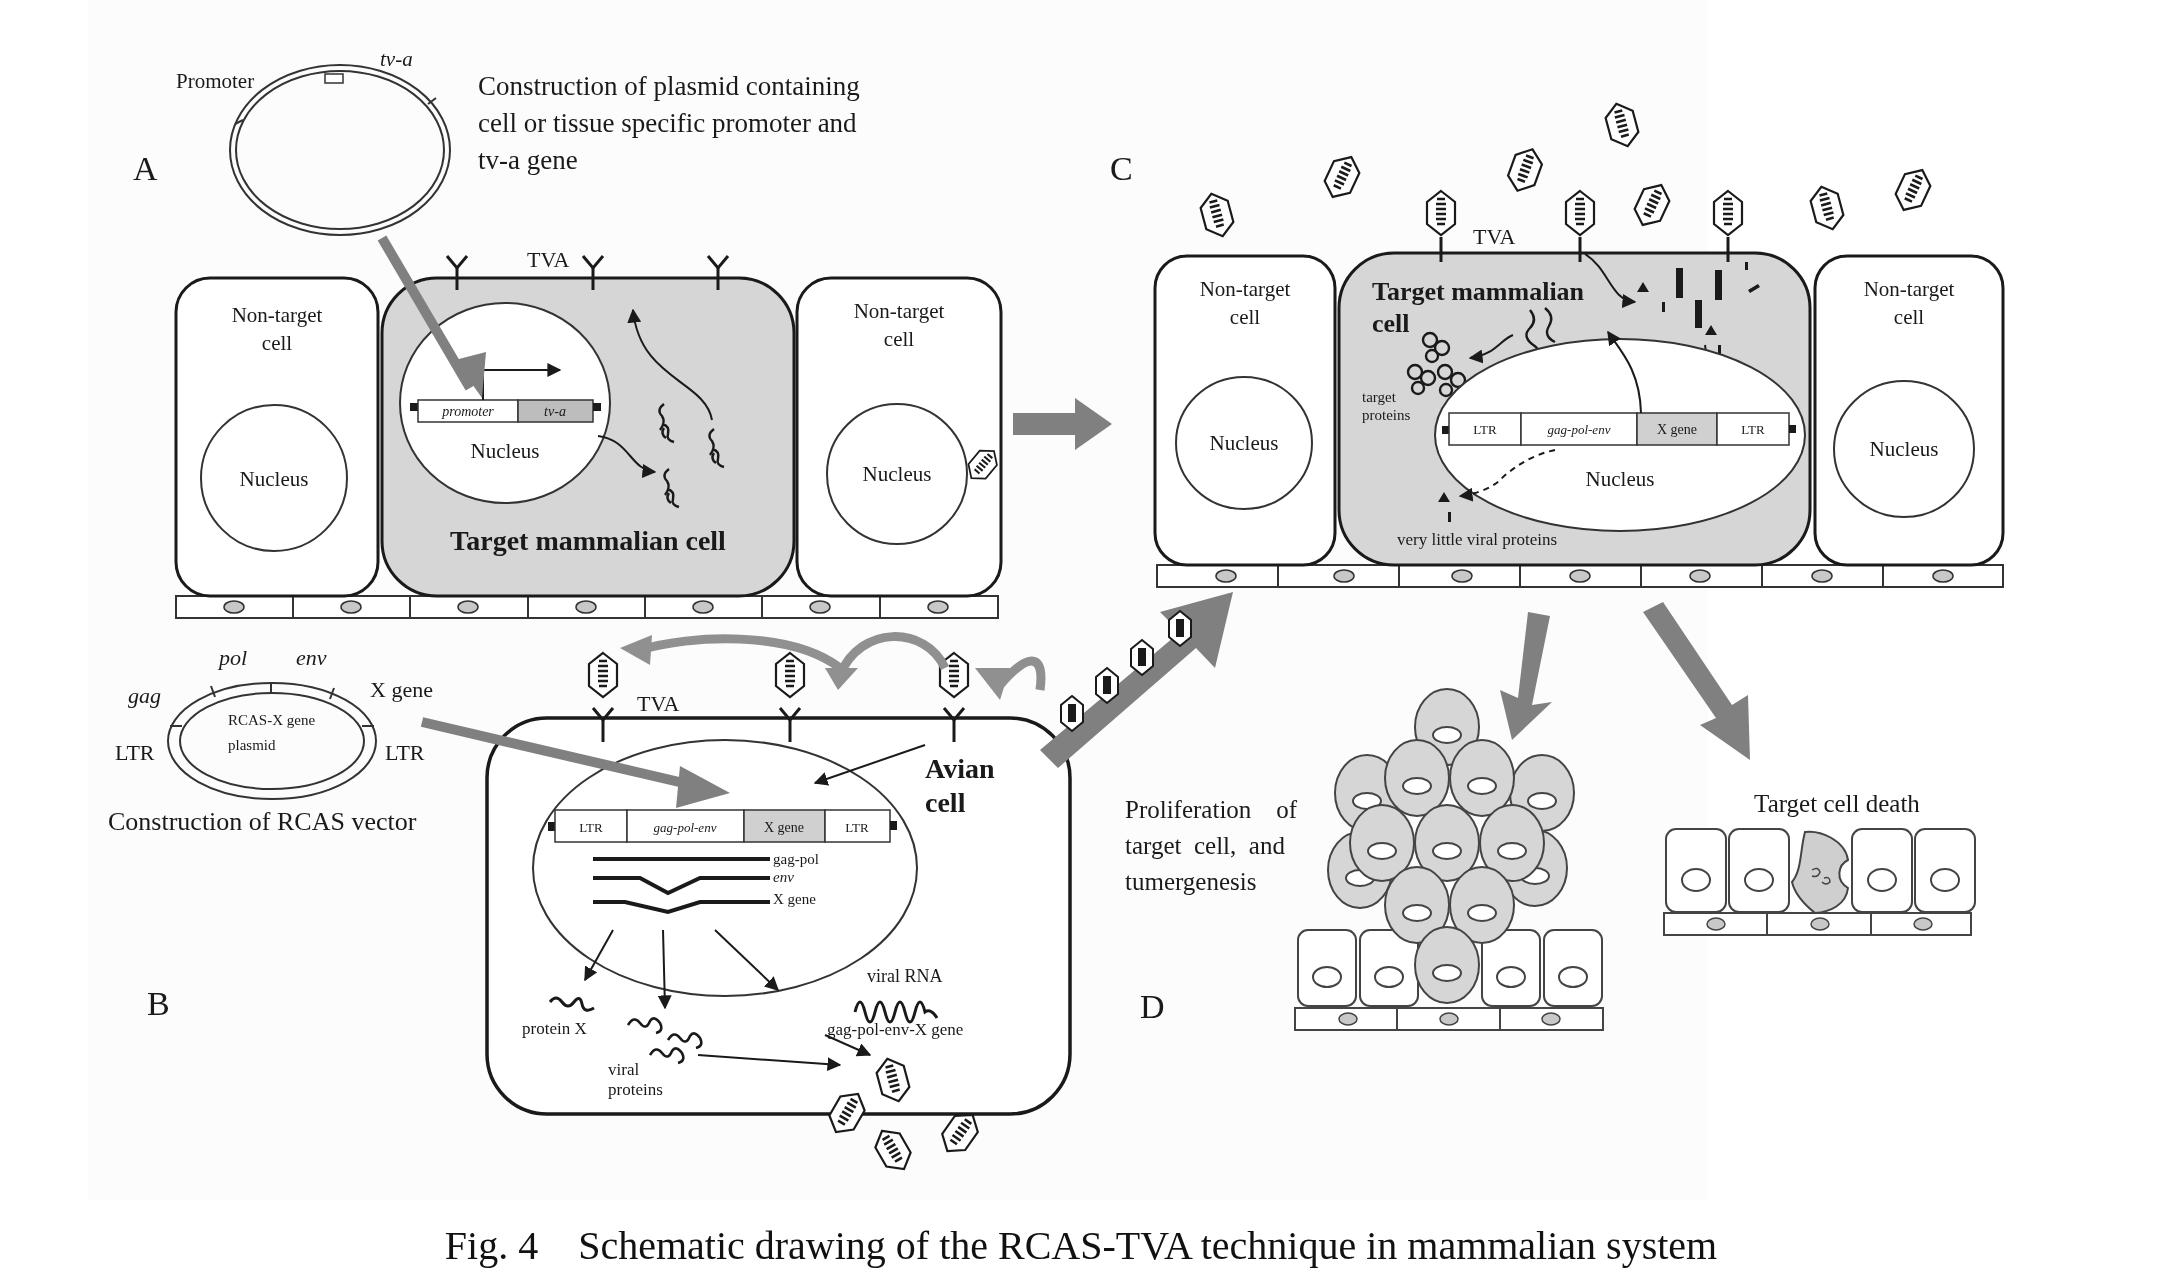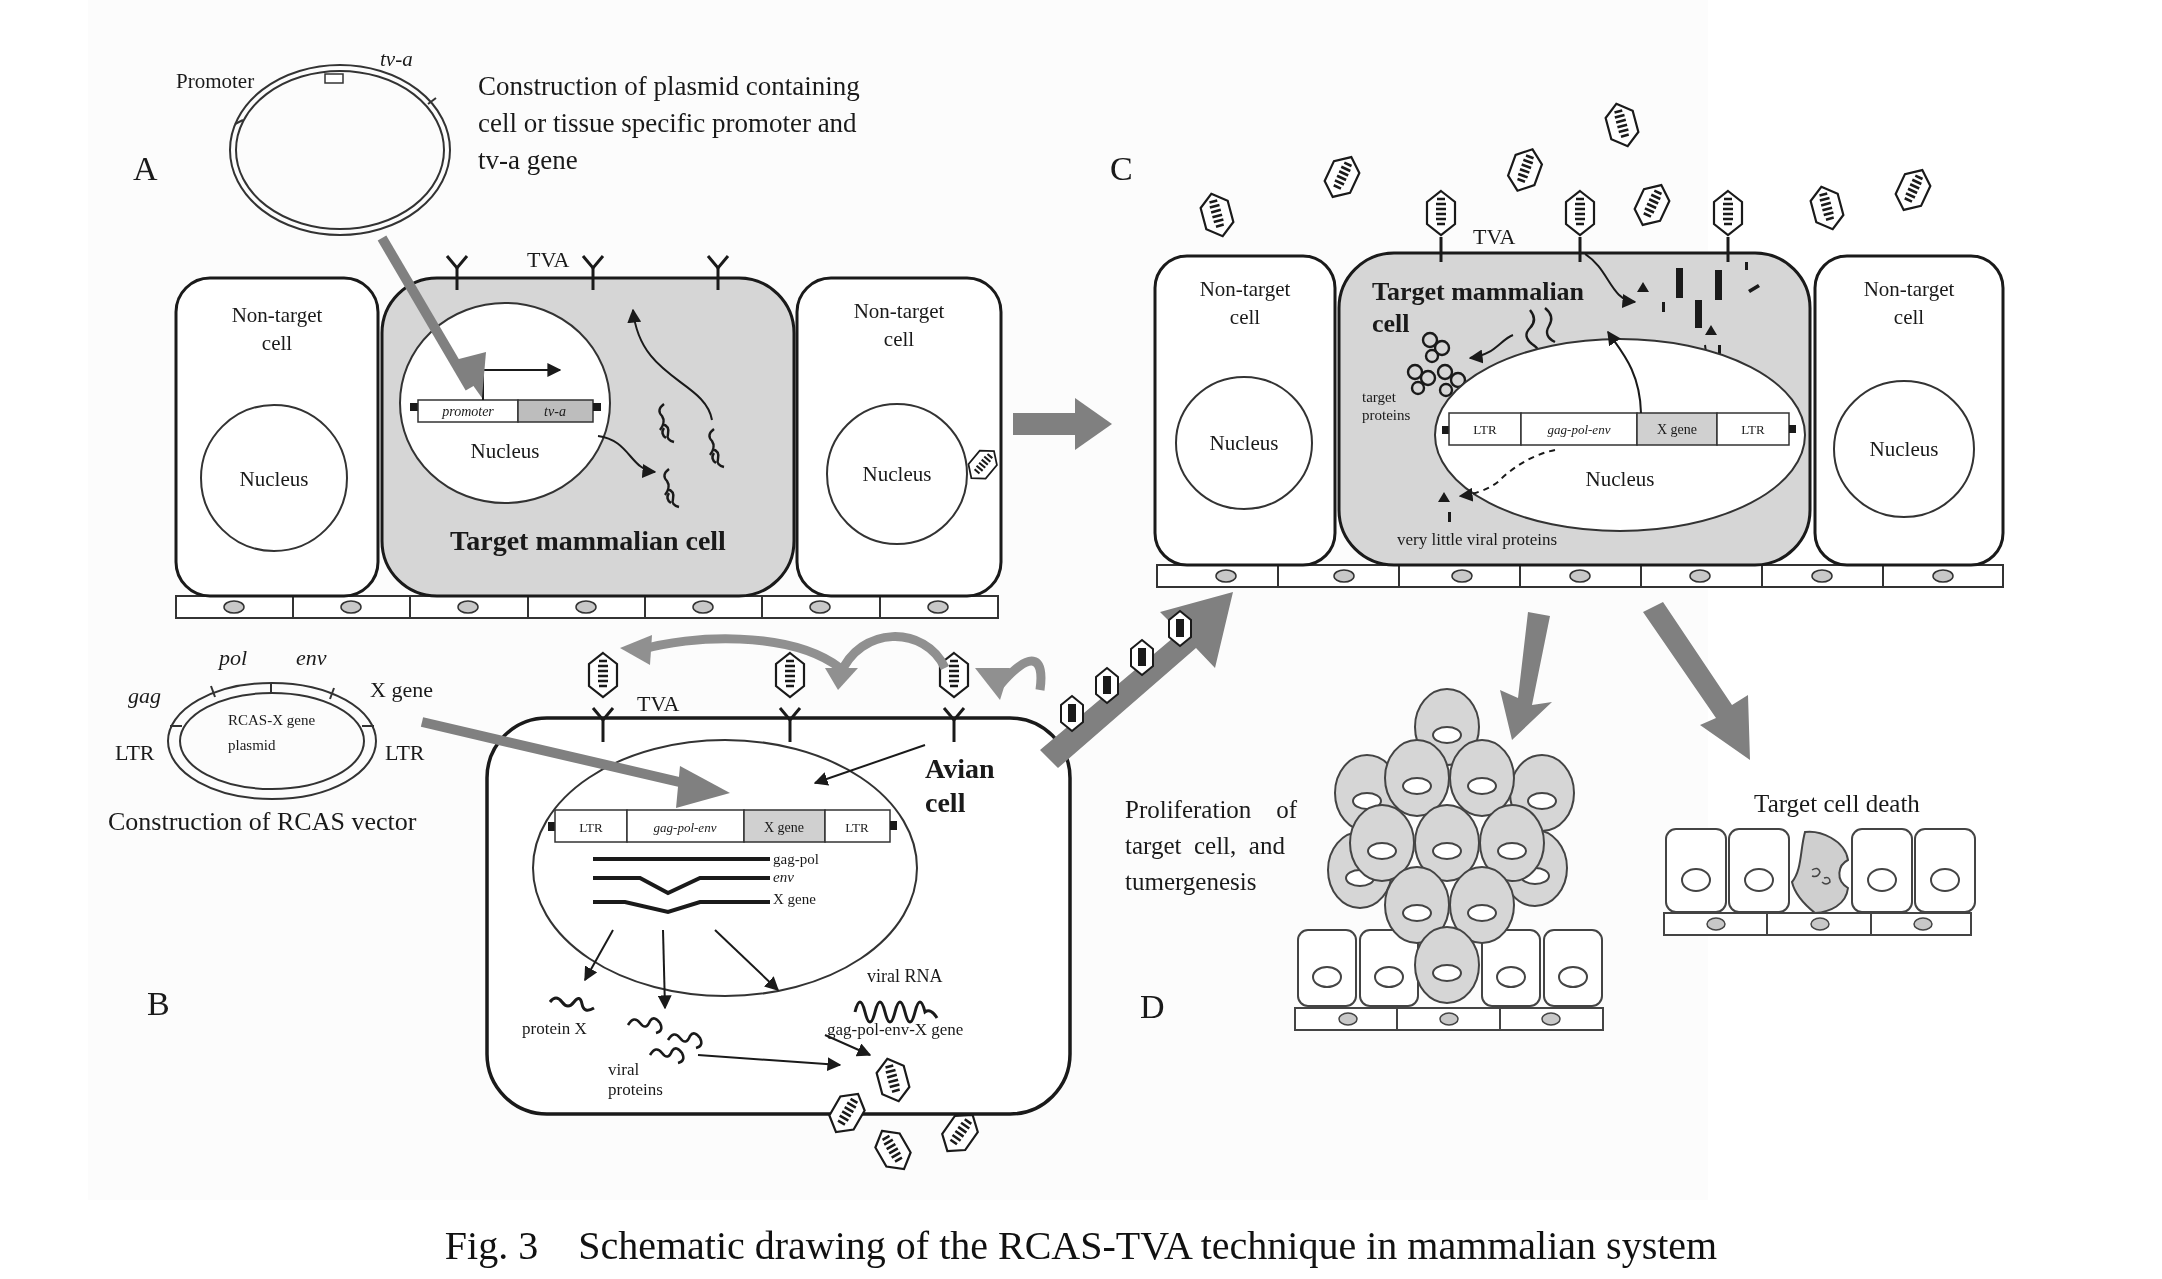--- a/index.html
+++ b/index.html
@@ -427,13 +427,13 @@
       <ellipse cx="1696" cy="880" rx="14" ry="11" fill="#fff"></ellipse>
       <ellipse cx="1759" cy="880" rx="14" ry="11" fill="#fff"></ellipse>
       <ellipse cx="1882" cy="880" rx="14" ry="11" fill="#fff"></ellipse>
       <ellipse cx="1945" cy="880" rx="14" ry="11" fill="#fff"></ellipse>
       <path d="M1805,832 C1820,830 1845,840 1848,860 C1838,865 1835,880 1848,888 C1846,905 1830,912 1815,913 C1805,905 1795,895 1792,882 C1802,870 1800,850 1805,832 z" fill="#cfcfcf"></path>
       <path d="M1812,870 q6,-4 8,2 q-2,6 -8,4 M1824,878 q6,-2 6,4 q-4,4 -8,0" fill="none" stroke="#444" stroke-width="1.5"></path>
     </g>
   </g>
 </svg>
 
-<div class="caption">Fig. 3    Schematic drawing of the RCAS-TVA technique in mammalian system</div>
+<div class="caption">Fig. 4    Schematic drawing of the RCAS-TVA technique in mammalian system</div>
 
 </body></html>

